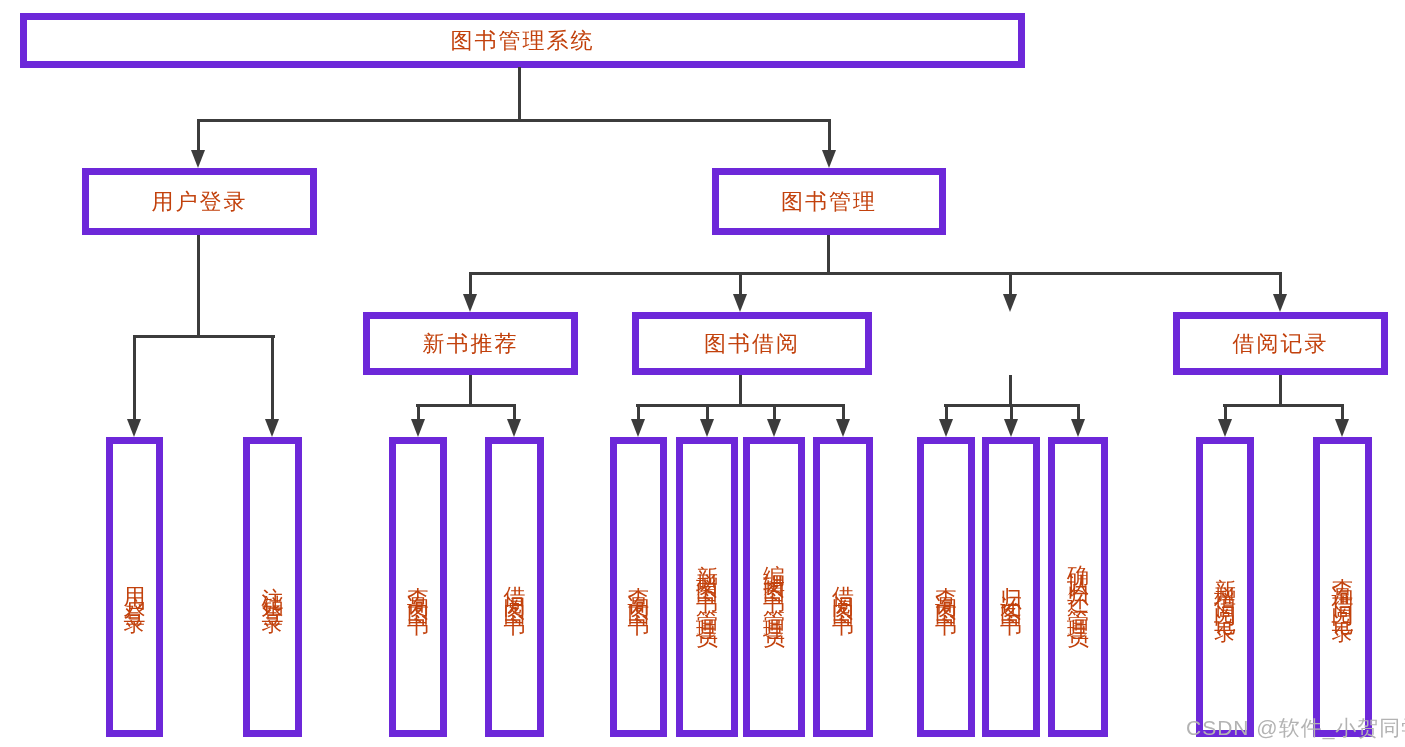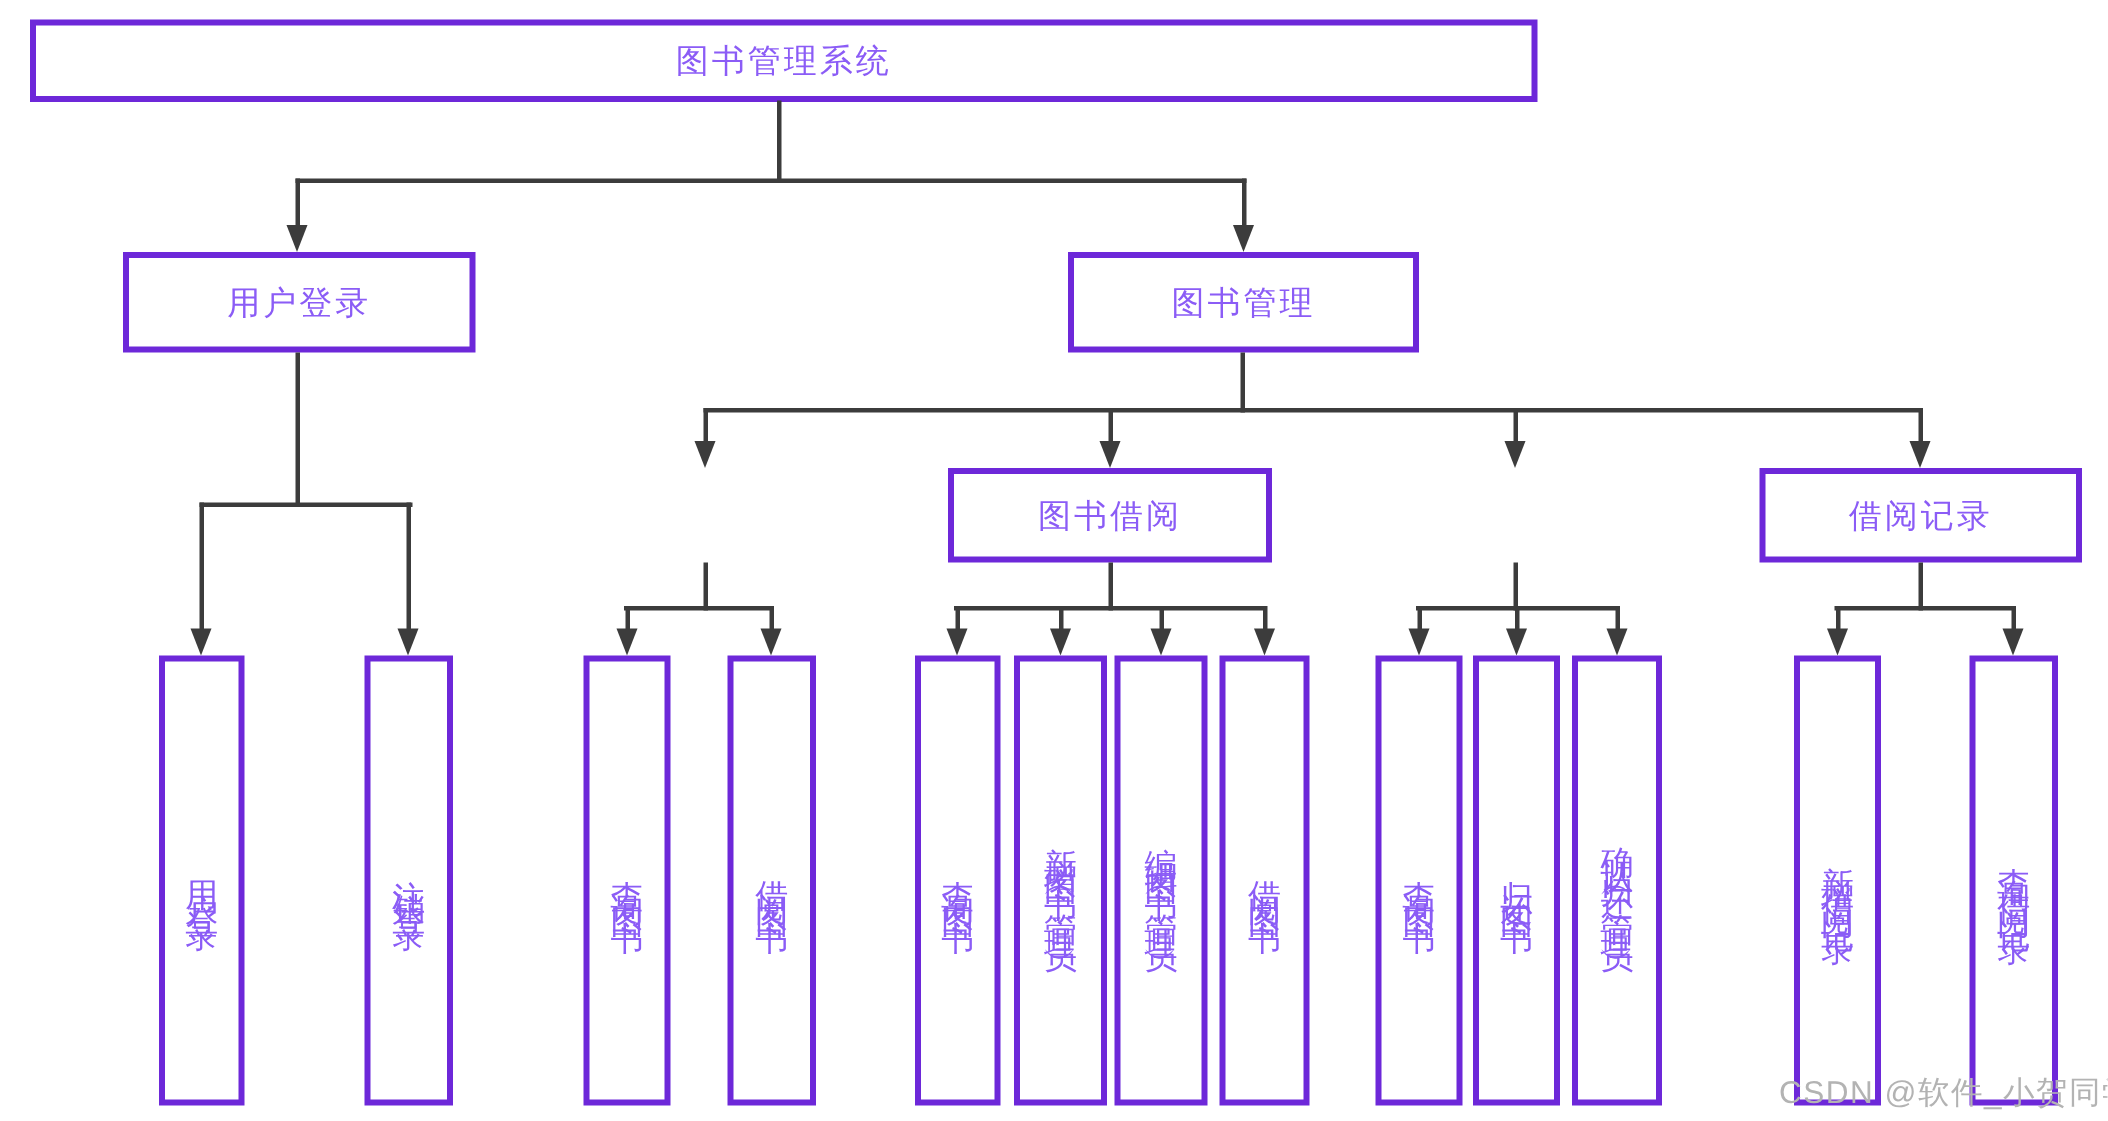--- a/index.html
+++ b/index.html
@@ -1,20 +1,20 @@
 <!DOCTYPE html>
 <html><head>
 <meta charset="utf-8">
 <style>
   html,body{margin:0;padding:0;background:#ffffff;}
   body{width:1405px;height:747px;position:relative;overflow:hidden;
        font-family:"Liberation Sans","DejaVu Sans",sans-serif;}
   .stage{position:absolute;left:0;top:0;width:1405px;height:747px;background:#ffffff;}
-  .box{position:absolute;box-sizing:border-box;border:4px solid #6d28d9;background:#ffffff;
-       display:flex;align-items:center;justify-content:center;color:#8b5cf6;}
+  .box{position:absolute;box-sizing:border-box;border:7px solid #6d28d9;background:#ffffff;
+       display:flex;align-items:center;justify-content:center;color:#c2410c;}
   .hbox{font-size:22px;letter-spacing:2px;}
   .vbox{font-size:22px;writing-mode:vertical-rl;text-orientation:mixed;
         letter-spacing:9px;line-height:1;}
   .v{position:absolute;width:3px;background:#3c3c3c;}
   .h{position:absolute;height:3px;background:#3c3c3c;}
   .ar{position:absolute;width:0;height:0;
       border-left:7px solid transparent;border-right:7px solid transparent;
       border-top:18px solid #3c3c3c;}
   .watermark{position:absolute;left:1186px;top:714px;font-size:21px;color:#b3b3b3;
              letter-spacing:1px;z-index:9;white-space:nowrap;}
@@ -23,22 +23,23 @@
 <body>
 
 <div class="stage">
 
   <div class="box hbox" style="left:20px;top:13px;width:1005px;height:55px;">图书管理系统</div>
 
   <div class="box hbox" style="left:82px;top:168px;width:235px;height:67px;">用户登录</div>
 
   <div class="box hbox" style="left:712px;top:168px;width:234px;height:67px;">图书管理</div>
 
+  <div class="box hbox" style="left:363px;top:312px;width:215px;height:63px;">新书推荐</div>
 
-  <div class="box hbox" style="left:632px;top:312px;width:216px;height:63px;">图书借阅</div>
+  <div class="box hbox" style="left:632px;top:312px;width:240px;height:63px;">图书借阅</div>
 
 
   <div class="box hbox" style="left:1173px;top:312px;width:215px;height:63px;">借阅记录</div>
 
   <div class="box vbox" style="left:106px;top:437px;width:57px;height:300px;">用户登录</div>
   <div class="box vbox" style="left:243px;top:437px;width:59px;height:300px;">注销登录</div>
 
   <div class="box vbox" style="left:389px;top:437px;width:58px;height:300px;">查询图书</div>
   <div class="box vbox" style="left:485px;top:437px;width:59px;height:300px;">借阅图书</div>
 

